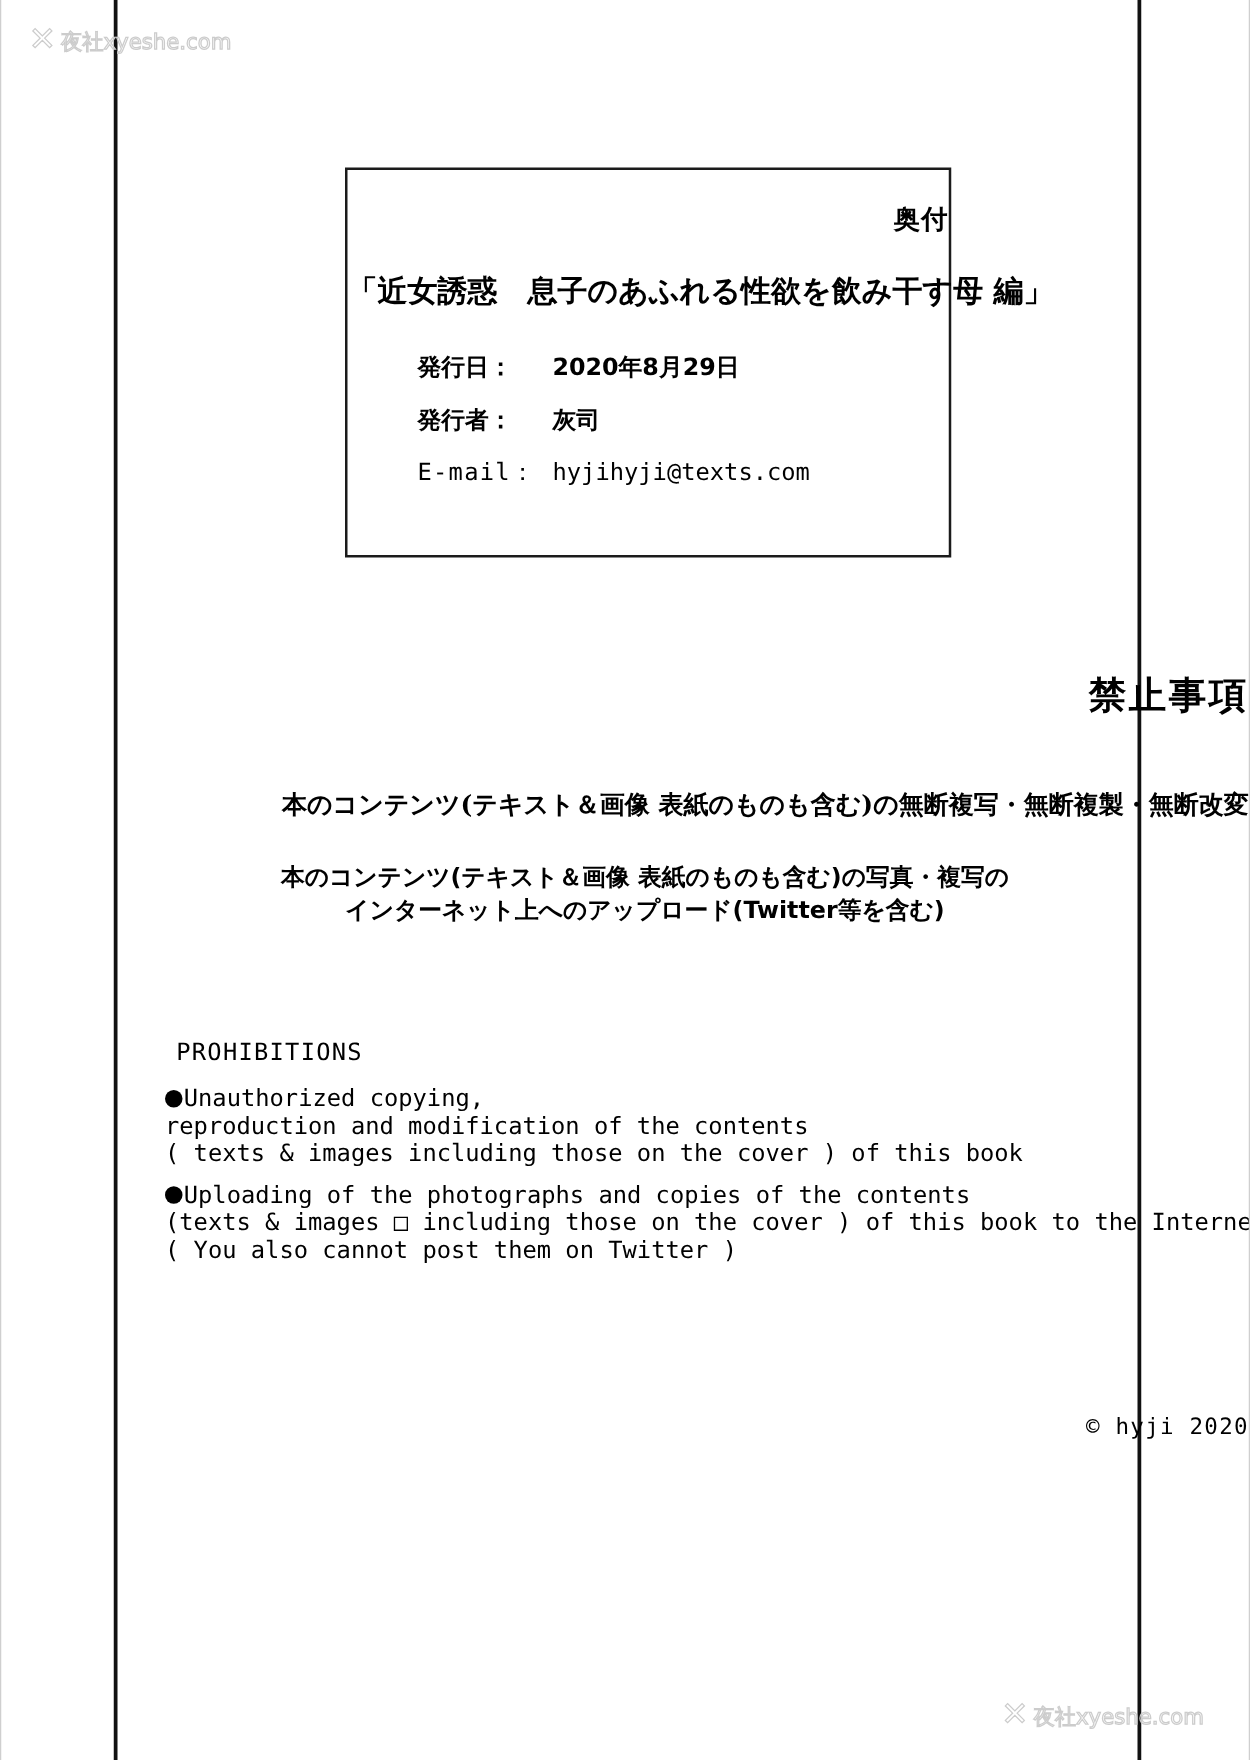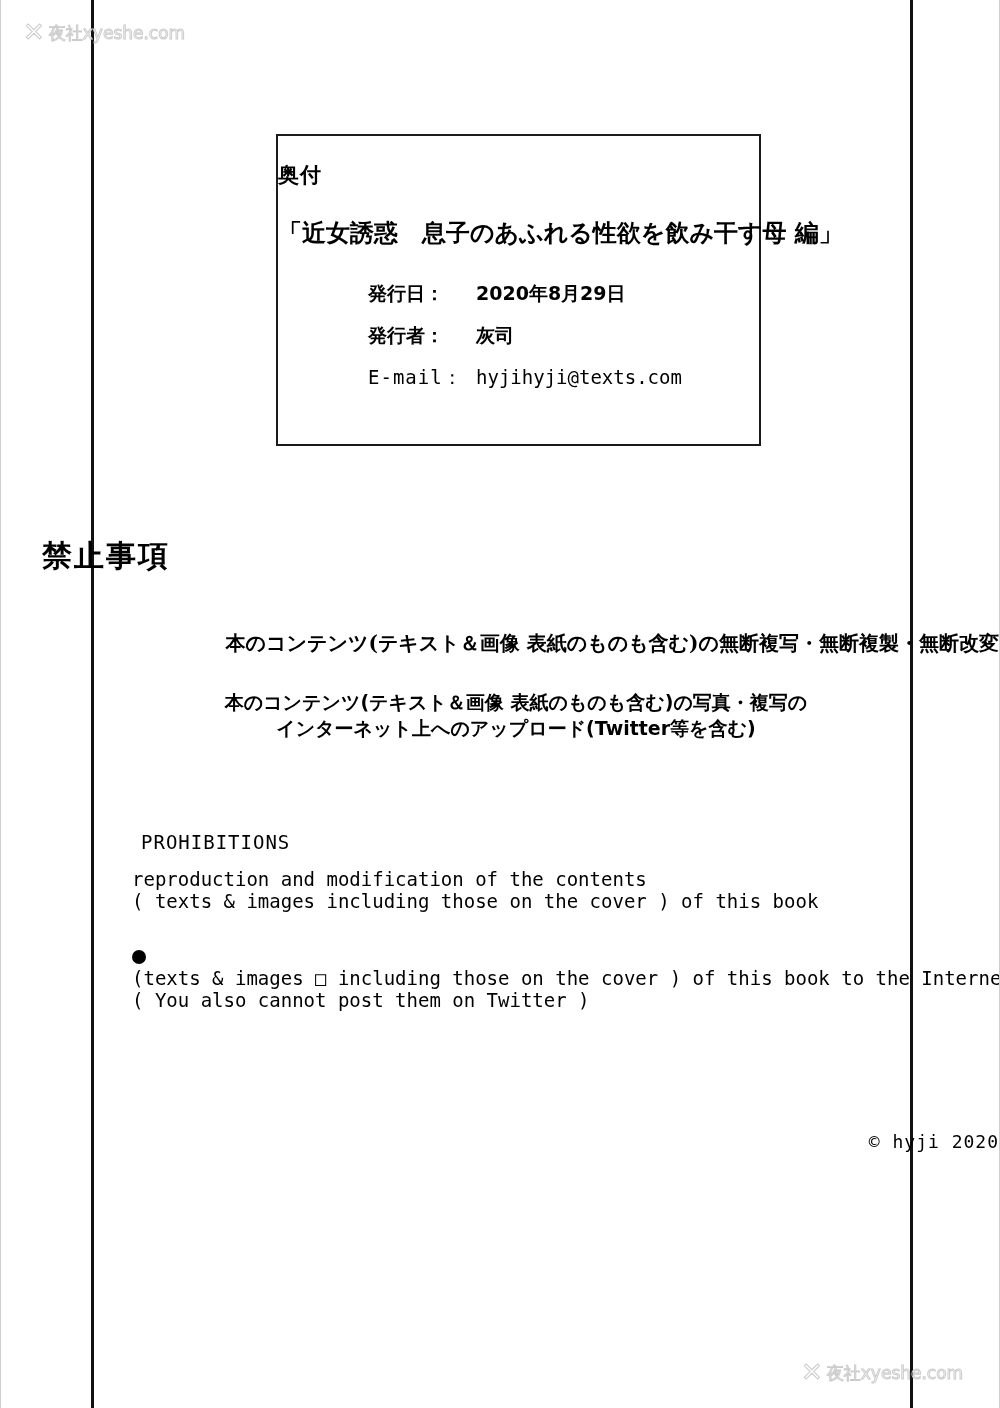--- a/index.html
+++ b/index.html
@@ -63,41 +63,41 @@
     left: 275px;
     top: 134px;
     width: 485px;
     height: 312px;
     border: 2px solid #1b1b1b;
     box-sizing: border-box;
     background: #ffffff;
   }
 
   .colophon-heading {
-    text-align: left;
+    text-align: right;
     margin-top: 25px;
     font-size: 21px;
     font-weight: 700;
     font-family: "DejaVu Sans", sans-serif;
     letter-spacing: 1px;
   }
 
   .colophon-title {
     text-align: center;
     margin-top: 28px;
     font-size: 24px;
     font-weight: 700;
     font-family: "DejaVu Serif", serif;
     letter-spacing: 0px;
     white-space: nowrap;
   }
 
   .colophon-fields {
     margin-top: 32px;
-    padding-left: 90px;
+    padding-left: 56px;
   }
 
   .field-row {
     display: flex;
     align-items: baseline;
     margin-bottom: 16px;
     font-size: 19px;
     font-family: "DejaVu Sans Mono", "DejaVu Sans", monospace;
   }
   .field-label {
@@ -122,21 +122,21 @@
     font-weight: 400;
     letter-spacing: 0px;
   }
 
   
   .prohibit-heading {
     position: absolute;
     left: 0;
     right: 0;
     top: 536px;
-    text-align: left;
+    text-align: right;
     font-family: "DejaVu Sans", sans-serif;
     font-weight: 700;
     font-size: 30px;
     letter-spacing: 2px;
     padding-left: 41px;
   }
 
   .jp-block-1 {
     position: absolute;
     left: 0;
@@ -252,25 +252,26 @@
   <div class="jp-block-1">本のコンテンツ(テキスト＆画像 表紙のものも含む)の無断複写・無断複製・無断改変</div>
 
   <div class="jp-block-2">
     <div class="jp-line">本のコンテンツ(テキスト＆画像 表紙のものも含む)の写真・複写の</div>
     <div class="jp-line">インターネット上へのアップロード(Twitter等を含む)</div>
   </div>
 
   <div class="en-heading">PROHIBITIONS</div>
 
   <div class="en-block en-block-1">
+    <div class="en-line"><span class="bullet-dot"></span><span>Unauthorized copying,</span></div>
     <div class="en-line">reproduction and modification of the contents</div>
     <div class="en-line">( texts &amp; images including those on the cover ) of this book</div>
   </div>
 
   <div class="en-block en-block-2">
-    <div class="en-line"><span class="bullet-dot"></span></div>
+    <div class="en-line"><span class="bullet-dot"></span><span>Uploading of the photographs and copies of the contents</span></div>
     <div class="en-line">(texts &amp; images □ including those on the cover ) of this book to the Internet</div>
     <div class="en-line">( You also cannot post them on Twitter  )</div>
   </div>
 
   <div class="copyright">© hyji 2020</div>
 
 </div>
 
 </body></html>

